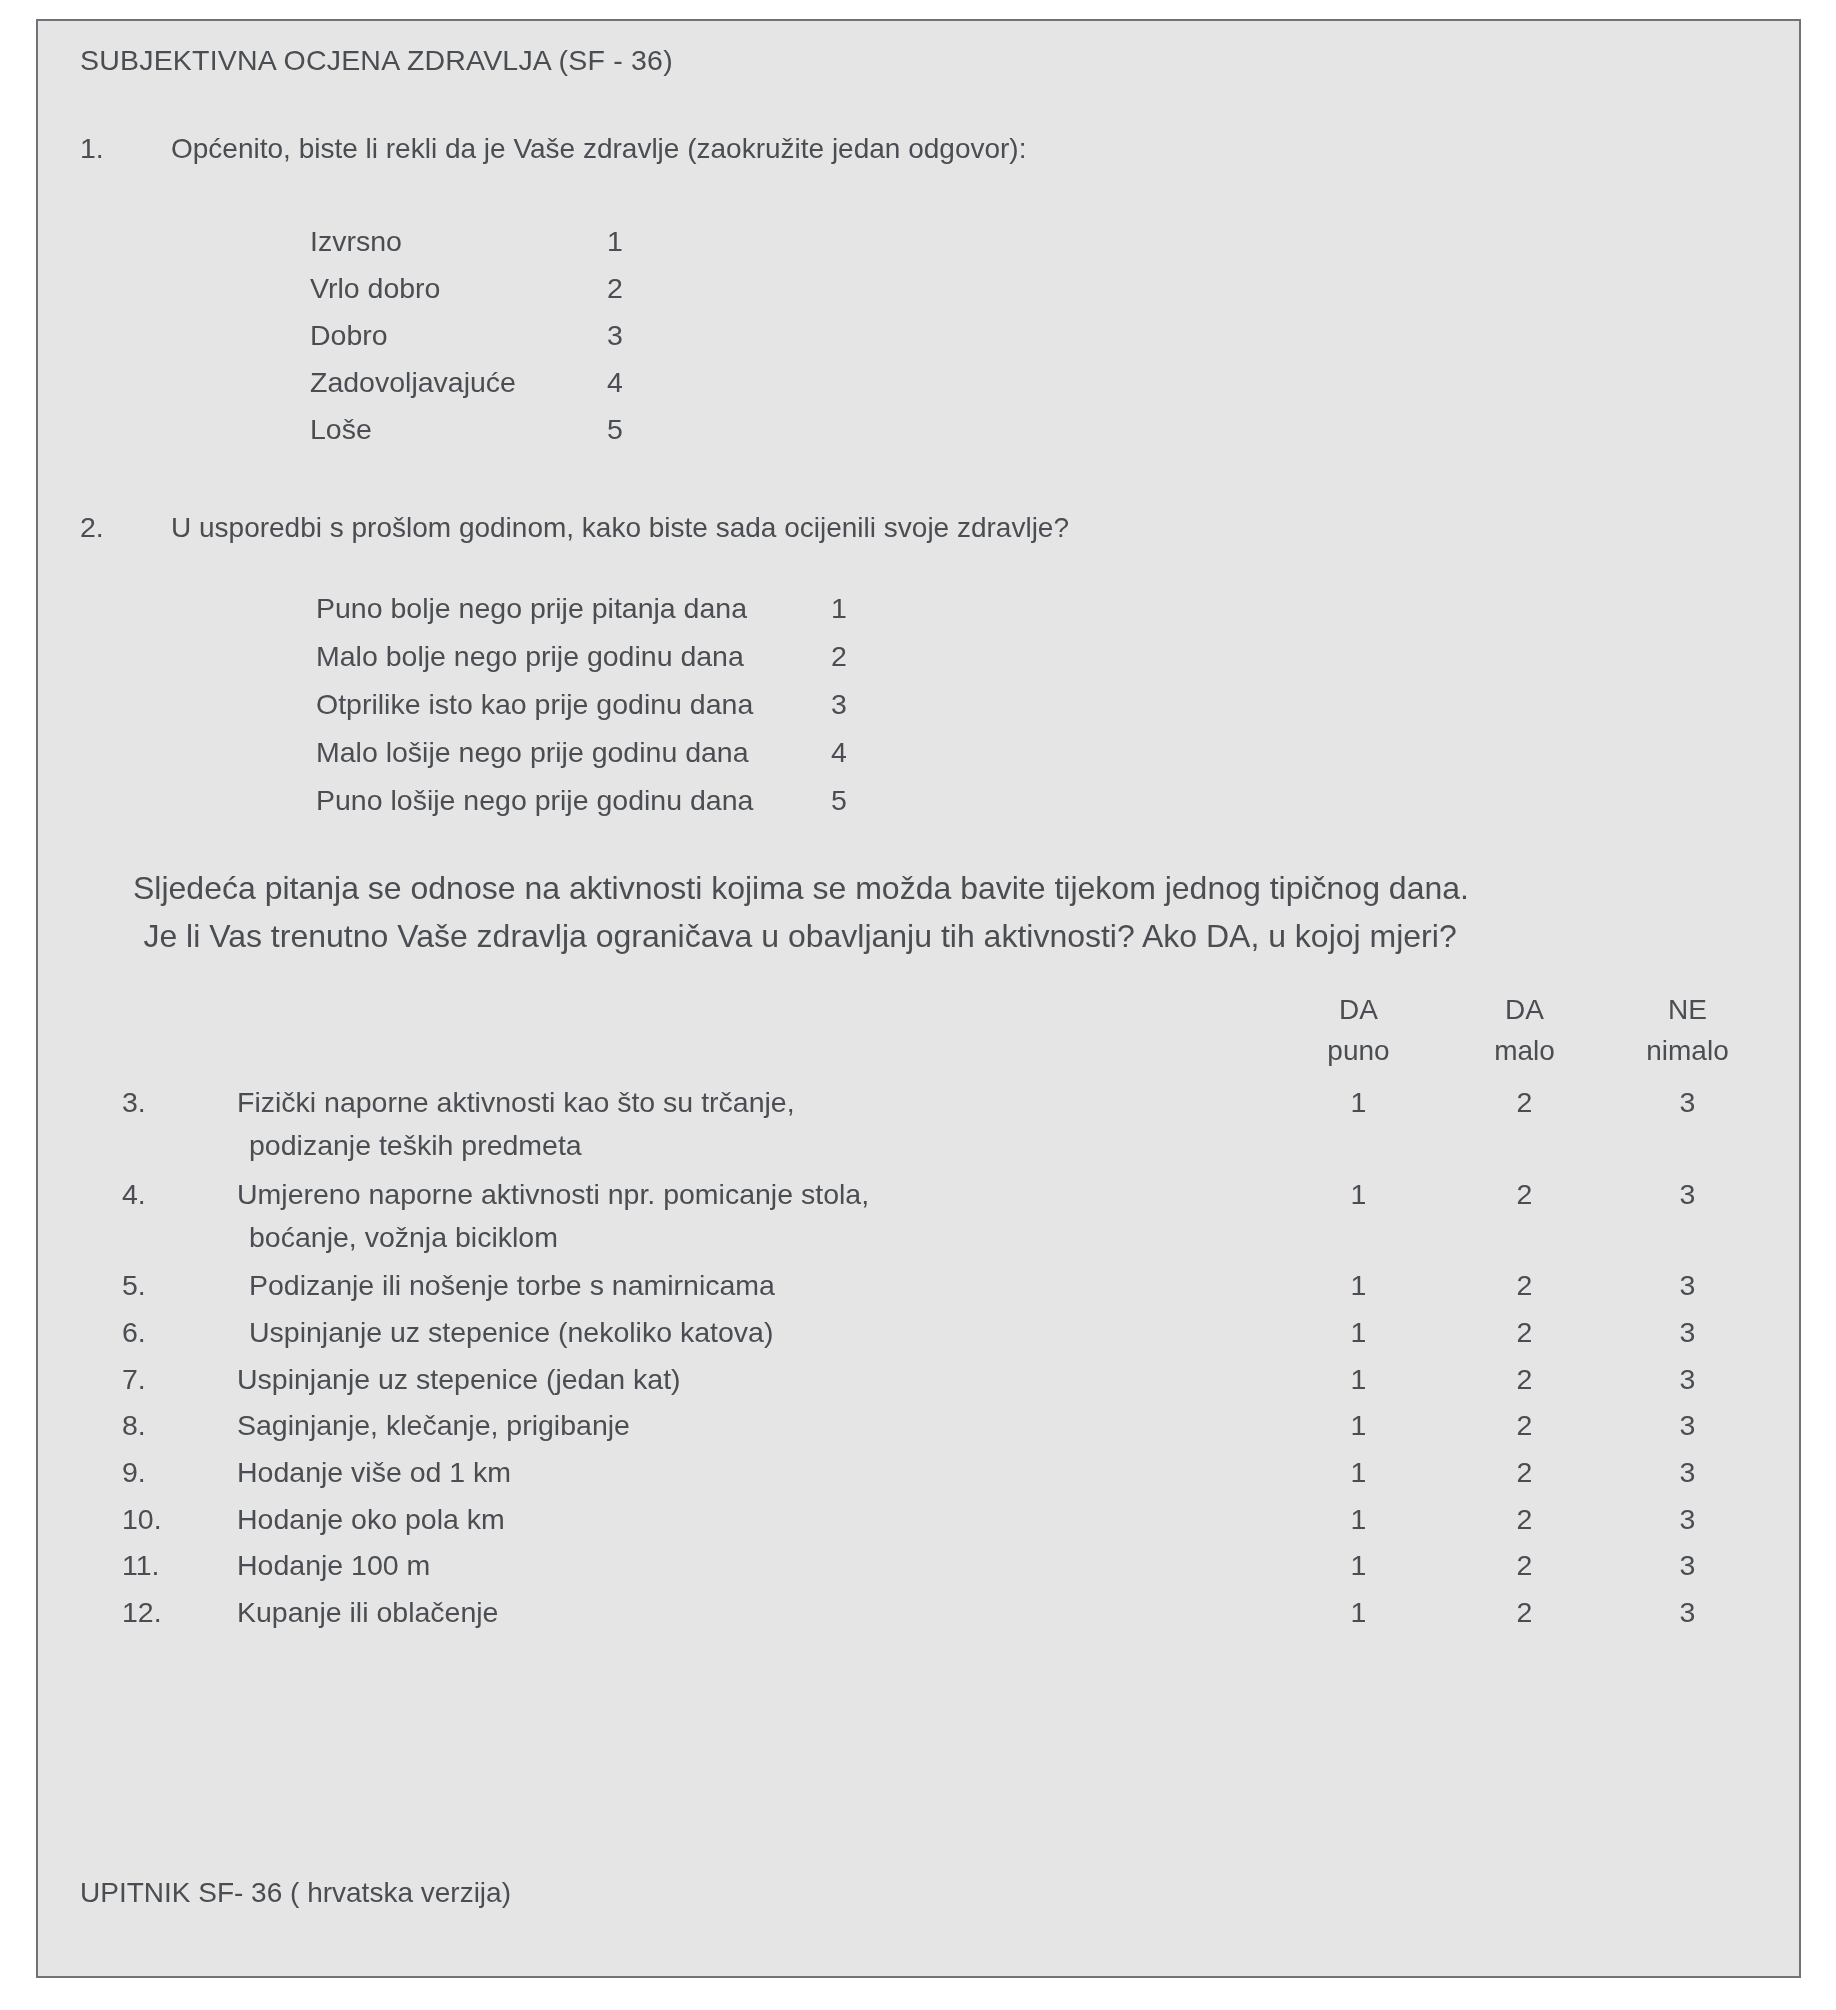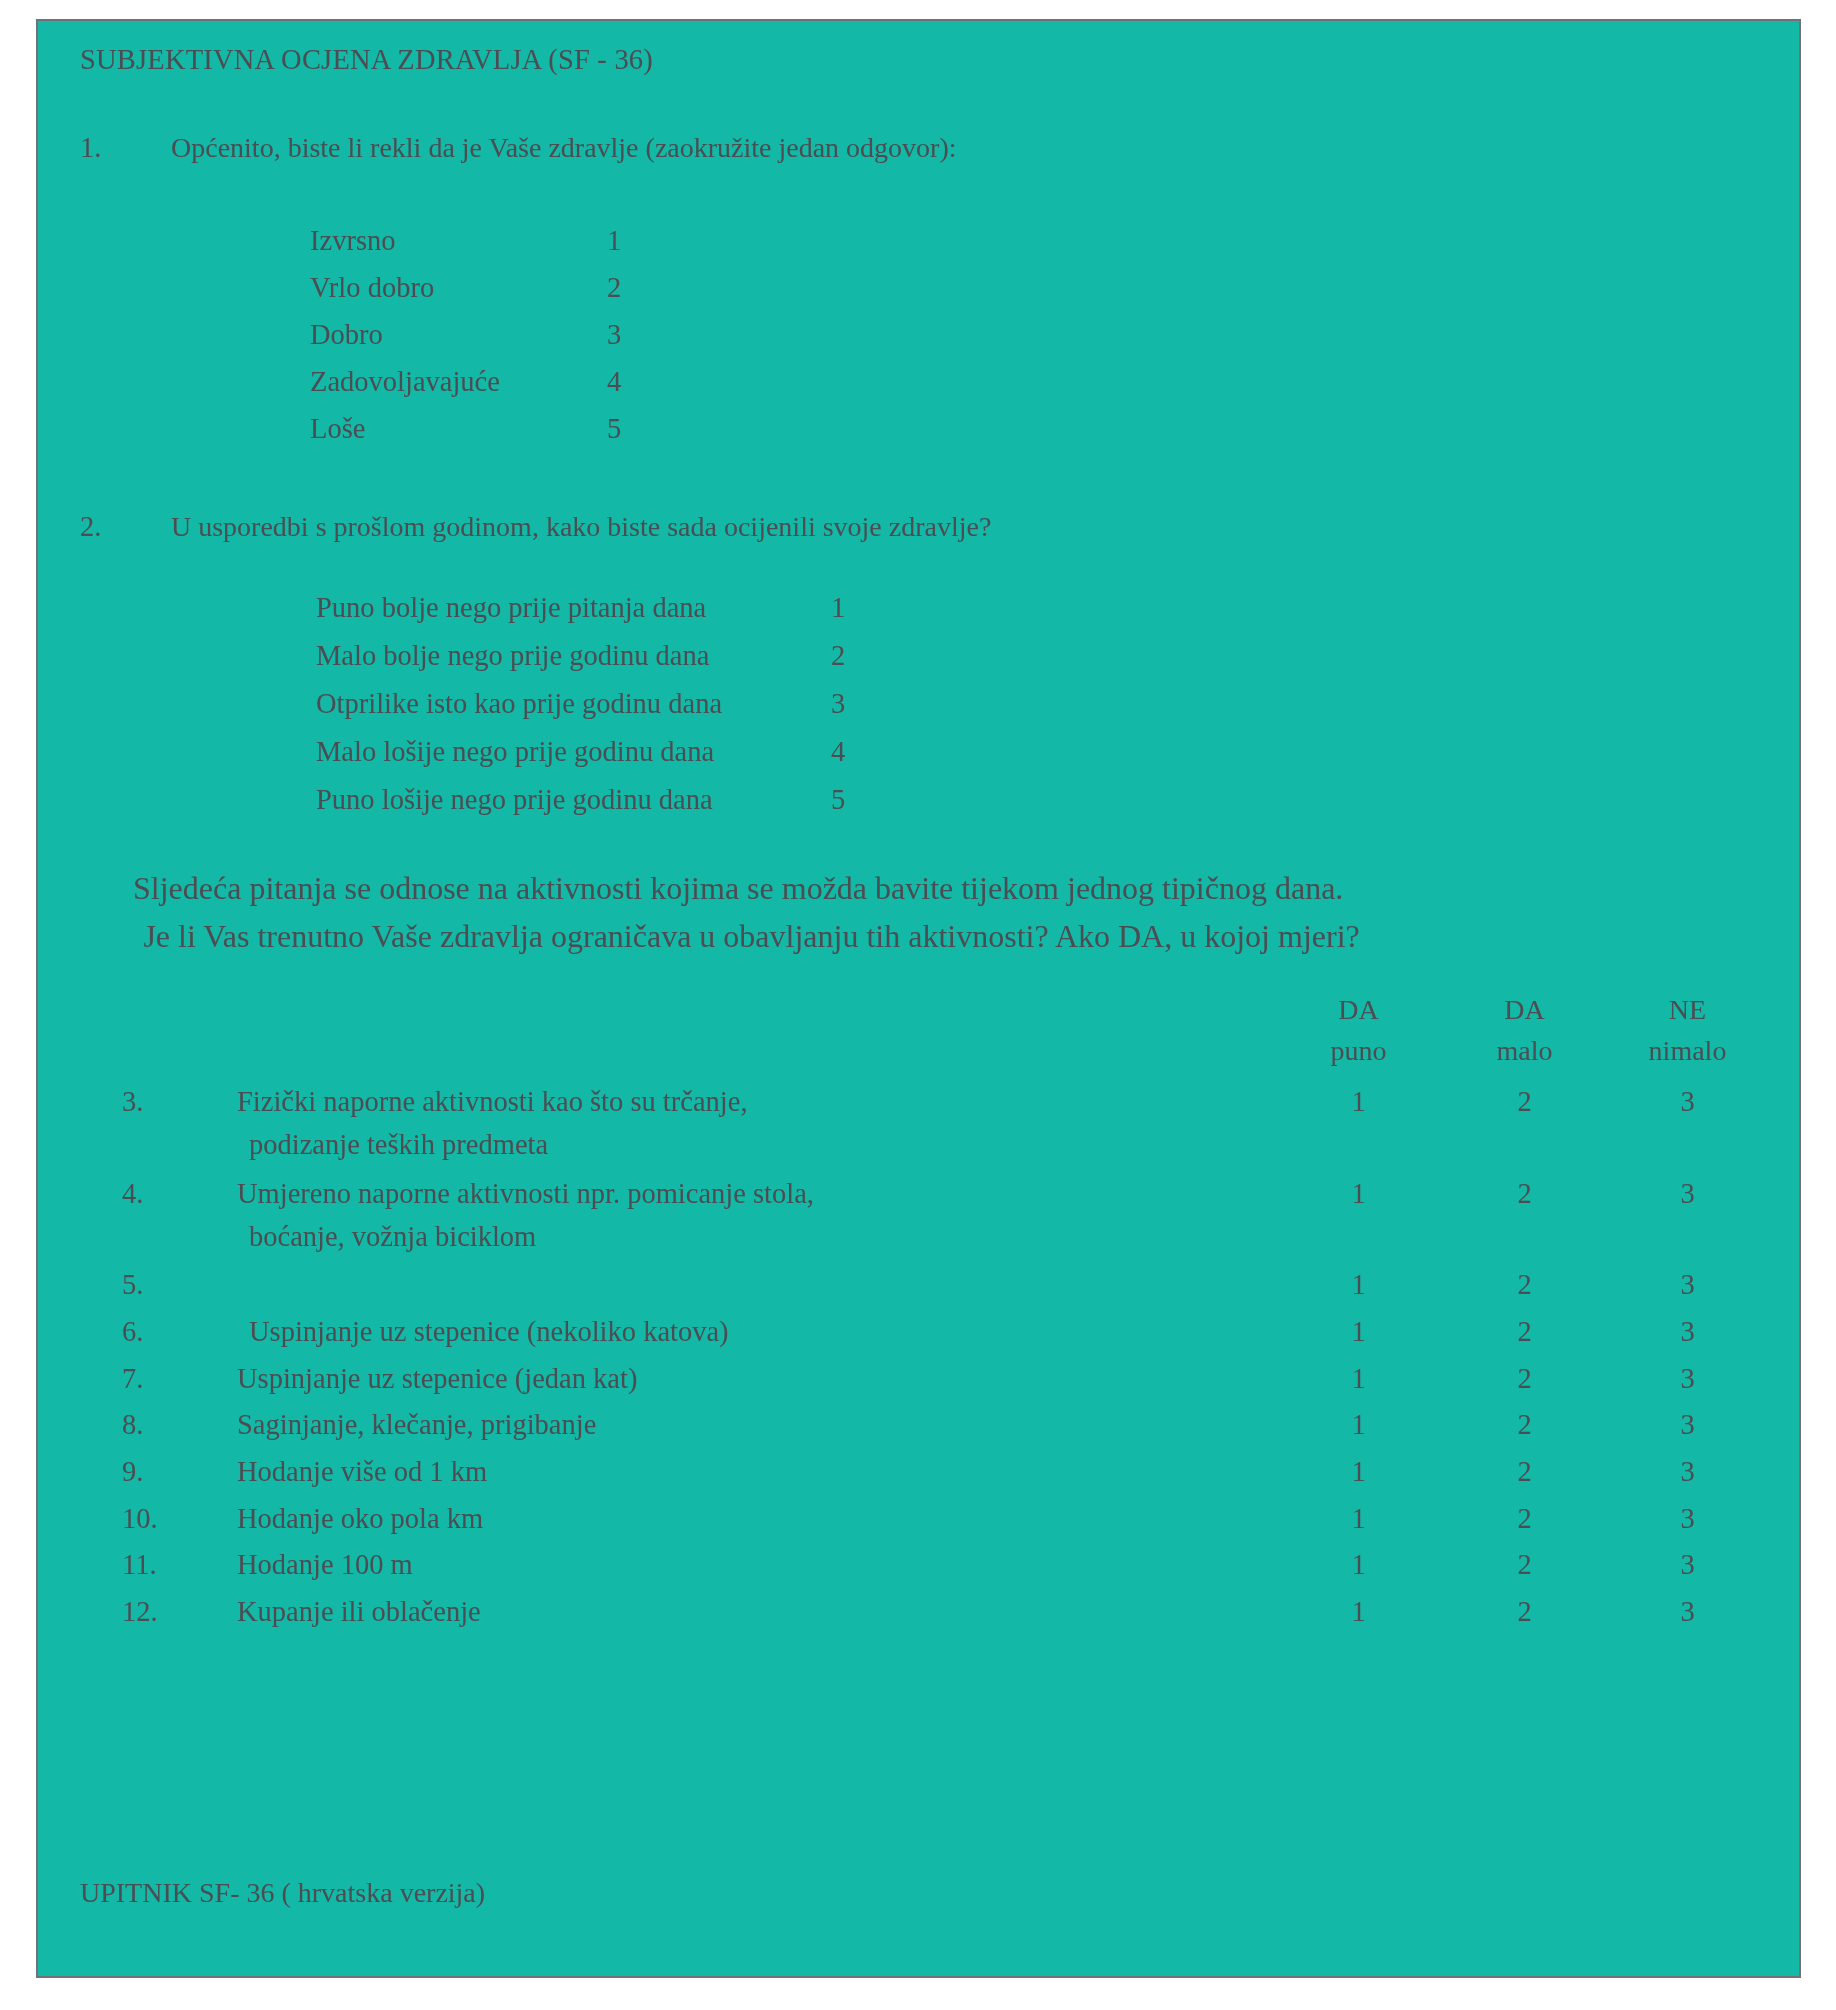--- a/index.html
+++ b/index.html
@@ -16,22 +16,21 @@
   }
 
   .page {
     position: absolute;
     left: 36px;
     top: 19px;
     width: 1765px;
     height: 1959px;
     box-sizing: border-box;
     border: 2.6px solid #6f7277;
-    background: #14b8a6;
-    font-family: Liberation Serif, serif;
+    background: #e5e5e5;
   }
 
   .inner {
     position: relative;
     width: 100%;
     height: 100%;
   }
 
   .doc-title {
     position: absolute;
@@ -270,20 +269,21 @@
         <span class="m-val v1">1</span>
         <span class="m-val v2">2</span>
         <span class="m-val v3">3</span>
       </div>
       <div class="m-row" style="top:232px;">
         <span class="m-label cont">boćanje, vožnja biciklom</span>
       </div>
 
       <div class="m-row" style="top:280px;">
         <span class="m-num">5.</span>
+        <span class="m-label cont">Podizanje ili nošenje torbe s namirnicama</span>
         <span class="m-val v1">1</span>
         <span class="m-val v2">2</span>
         <span class="m-val v3">3</span>
       </div>
 
       <div class="m-row" style="top:327px;">
         <span class="m-num">6.</span>
         <span class="m-label cont">Uspinjanje uz stepenice (nekoliko katova)</span>
         <span class="m-val v1">1</span>
         <span class="m-val v2">2</span>

